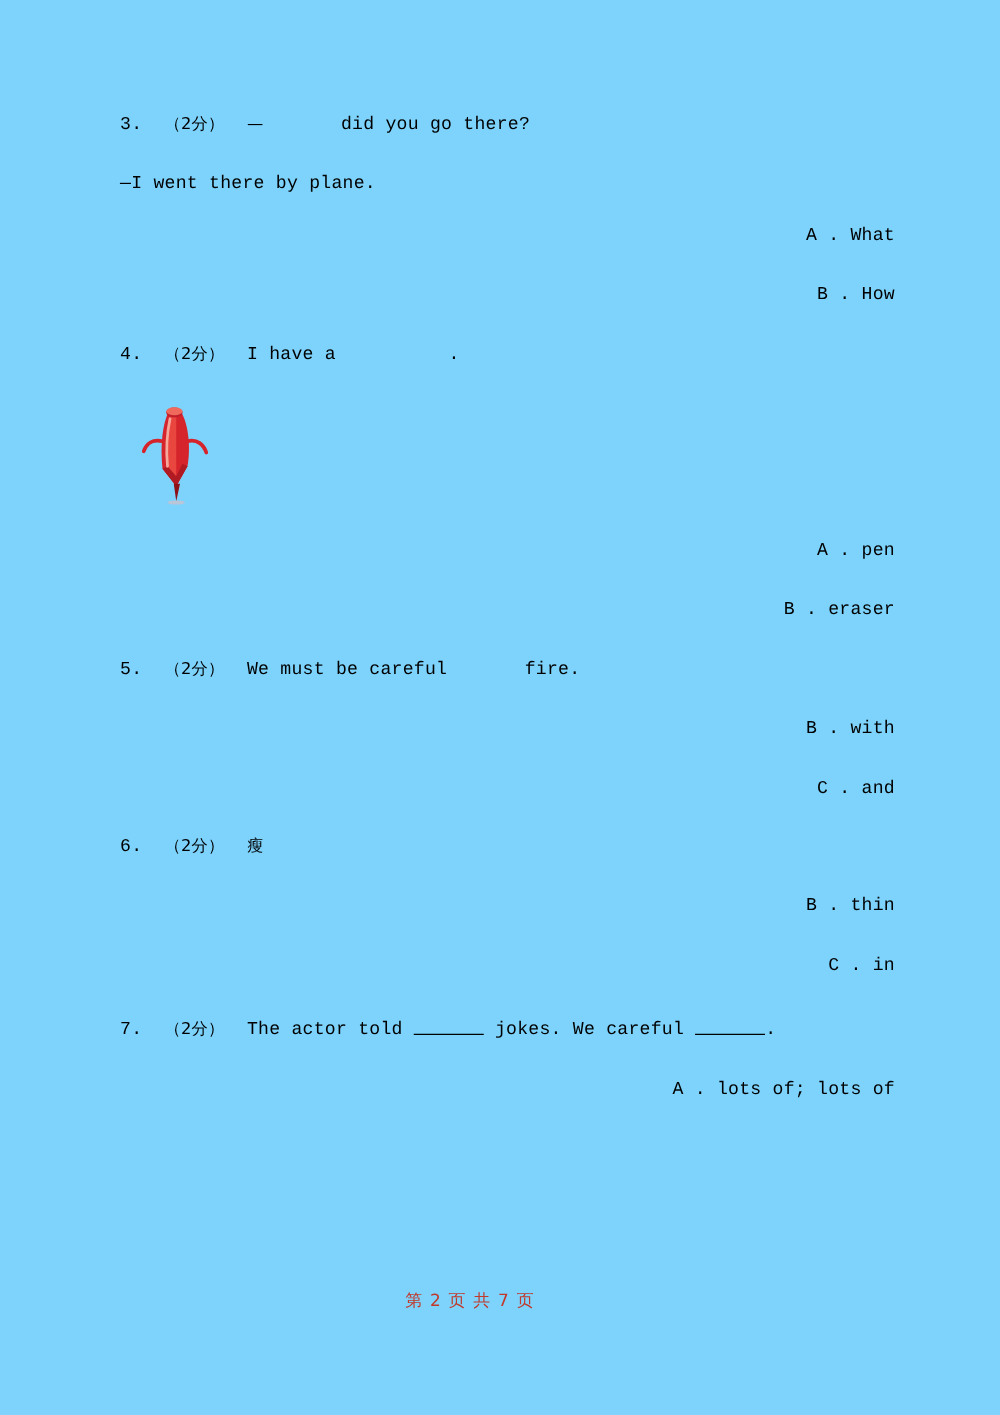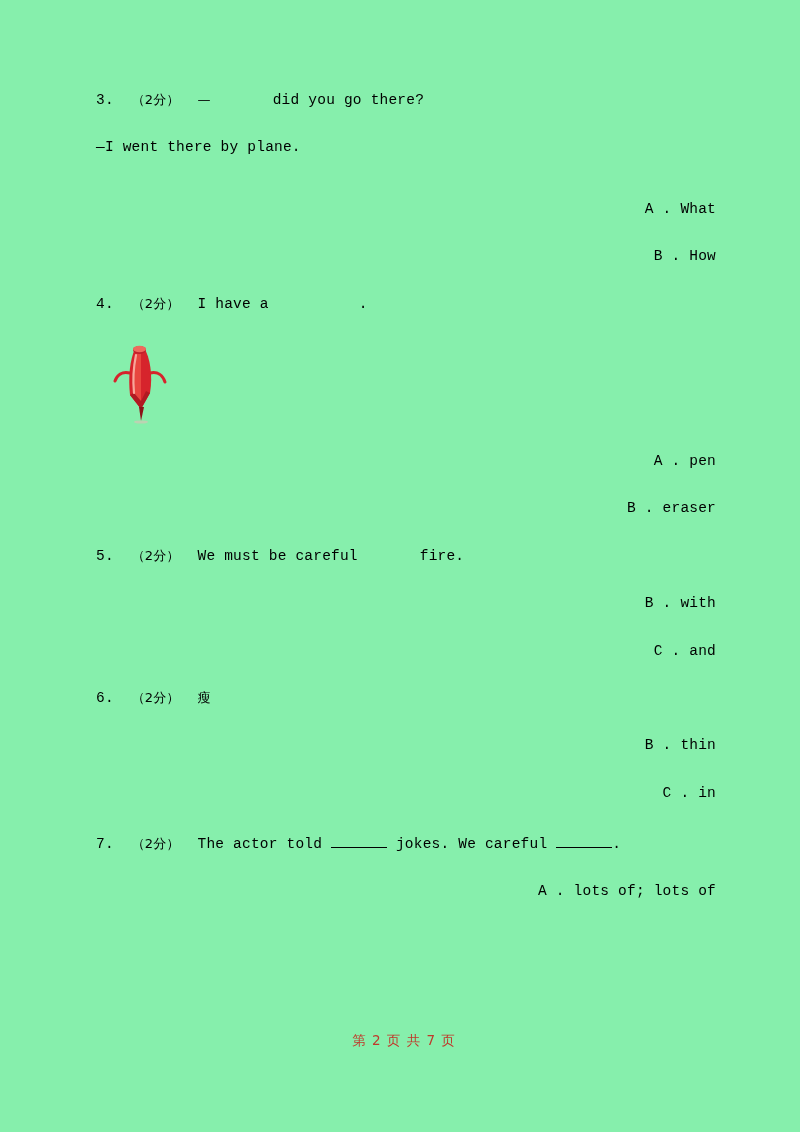--- a/index.html
+++ b/index.html
@@ -13,21 +13,21 @@
     font-family: "Liberation Mono", "DejaVu Sans Mono", monospace;
     color: #000000;
     position: relative;
     overflow: hidden;
   }
   .page {
     position: absolute;
     left: 0; top: 0;
     width: 800px;
     height: 1132px;
-    background: #86efac;
+    background: #7dd3fc;
   }
   .content {
     position: absolute;
     left: 96px;
     top: 92px;
     width: 620px;
   }
   .q-line {
     font-size: 14.5px;
     line-height: 1.2;
@@ -46,21 +46,21 @@
     font-size: 14.5px;
     line-height: 1.2;
     margin-bottom: 30px;
     white-space: pre;
     letter-spacing: 0.2px;
     text-align: right;
   }
   .cont-line {
     font-size: 14.5px;
     line-height: 1.2;
-    margin-bottom: 44px;
+    margin-bottom: 24px;
     white-space: pre;
     letter-spacing: 0.2px;
   }
   .blank {
     display: inline-block;
   }
   .u-blank {
     display: inline-block;
     border-bottom: 1px solid #000;
     height: 1em;
@@ -80,21 +80,20 @@
   .footer {
     position: absolute;
     left: 0;
     top: 1032px;
     width: 752px;
     text-align: center;
     font-size: 13.5px;
     color: #c0392b;
     font-family: "DejaVu Sans", sans-serif;
     letter-spacing: 1px;
-    padding-left: 28px;
   }
 </style>
 </head>
 <body>
 
 <div class="page">
   <div class="content">
 
     <div class="q-line"><span class="q-num">3.</span><span>  </span><span class="cn">（2分）</span><span>  </span><span class="cn">—</span><span class="blank" style="width:62px"></span><span>did you go there?</span></div>
 

